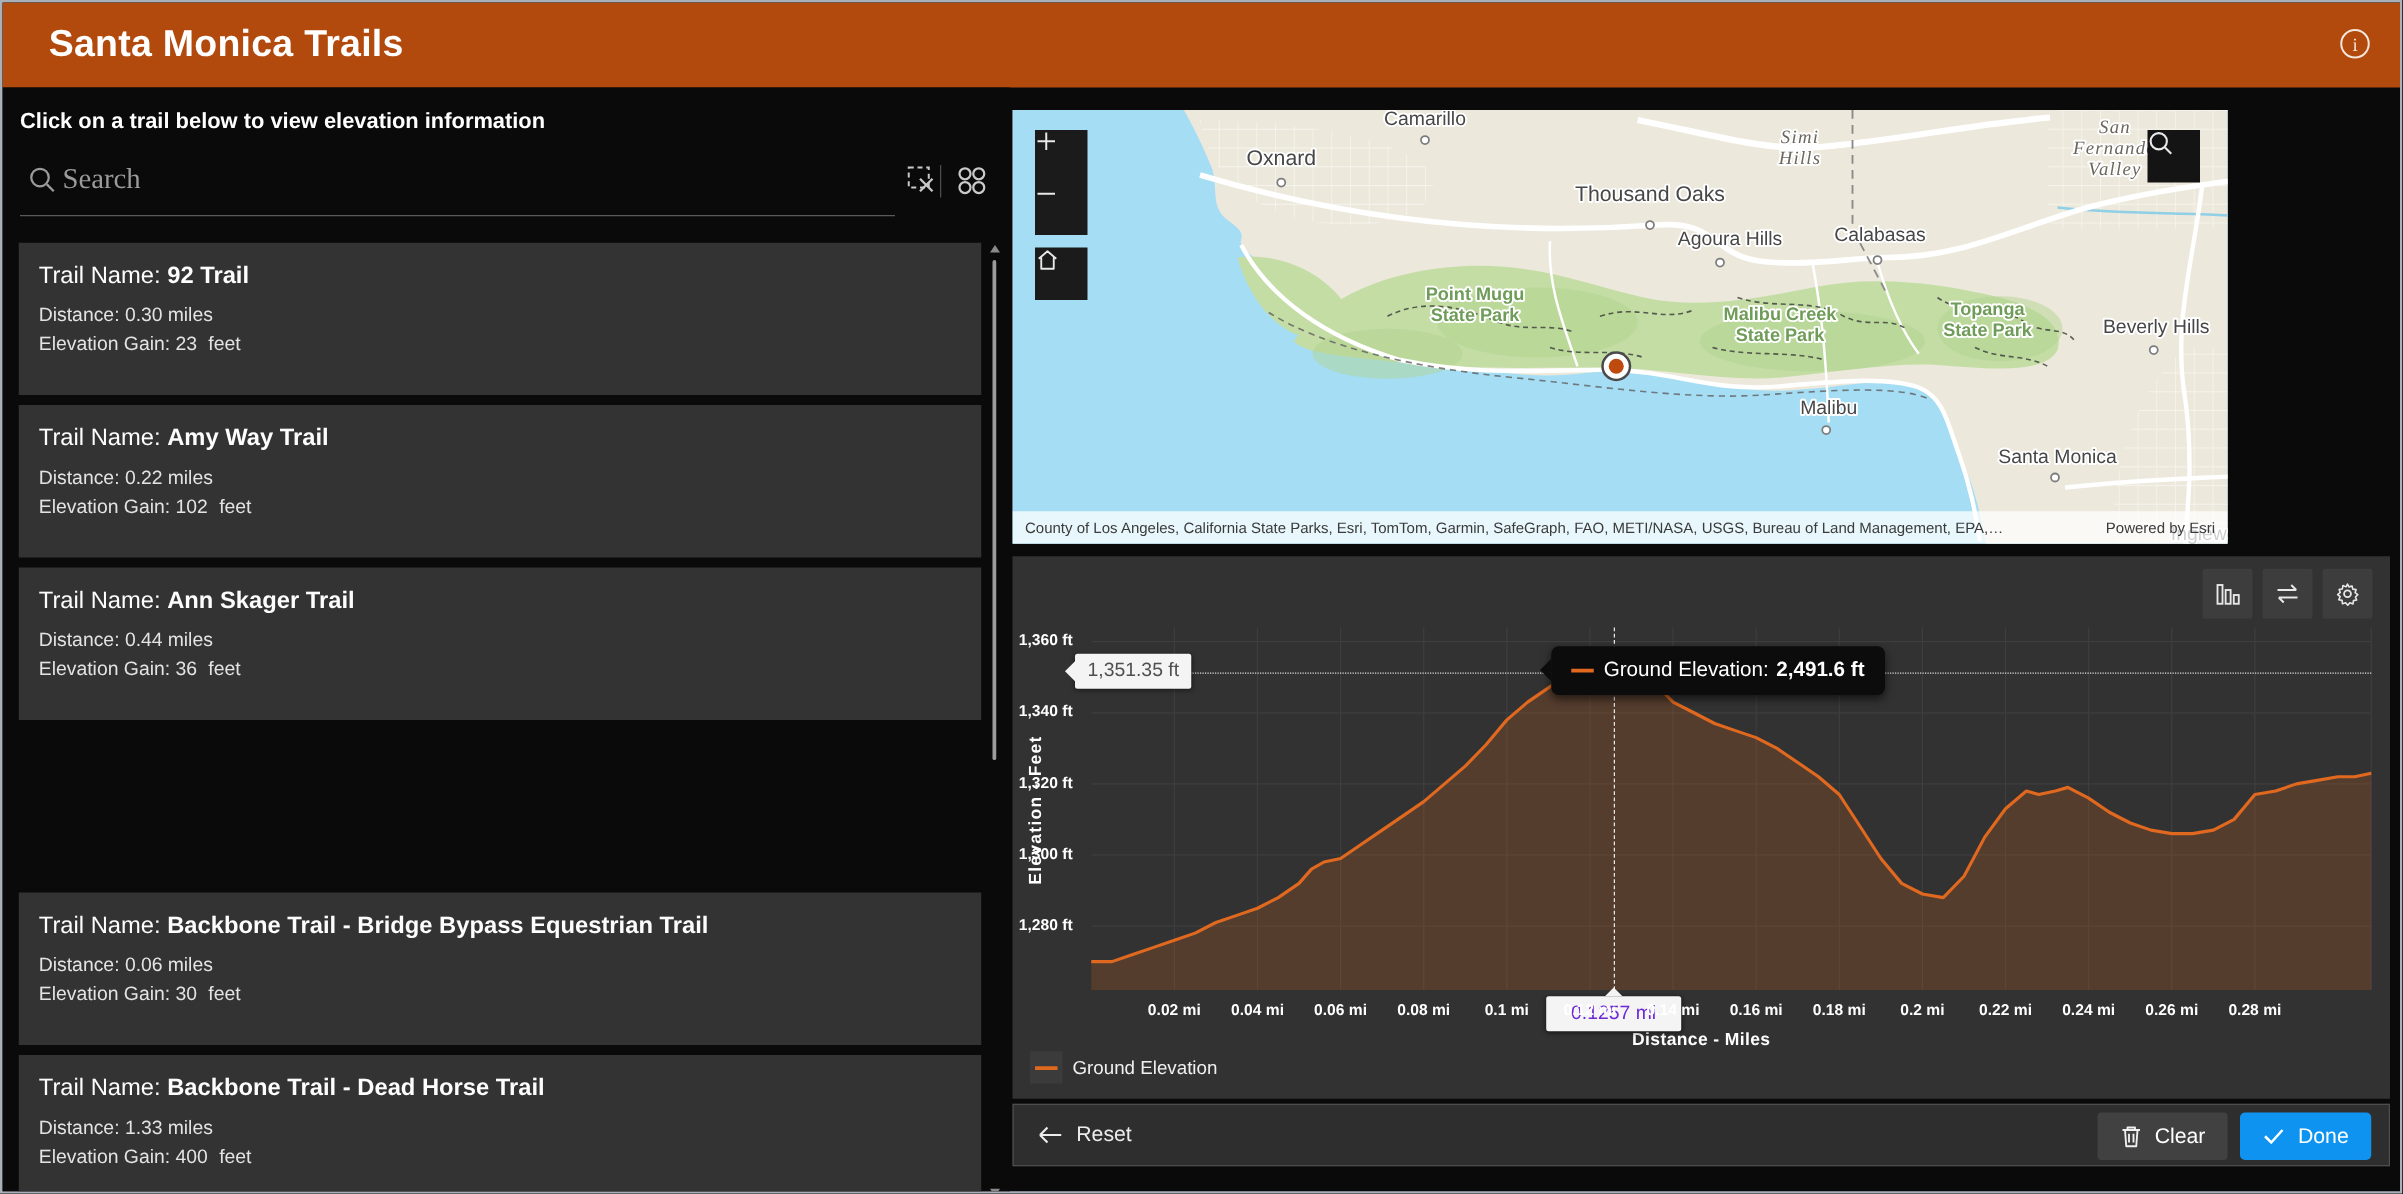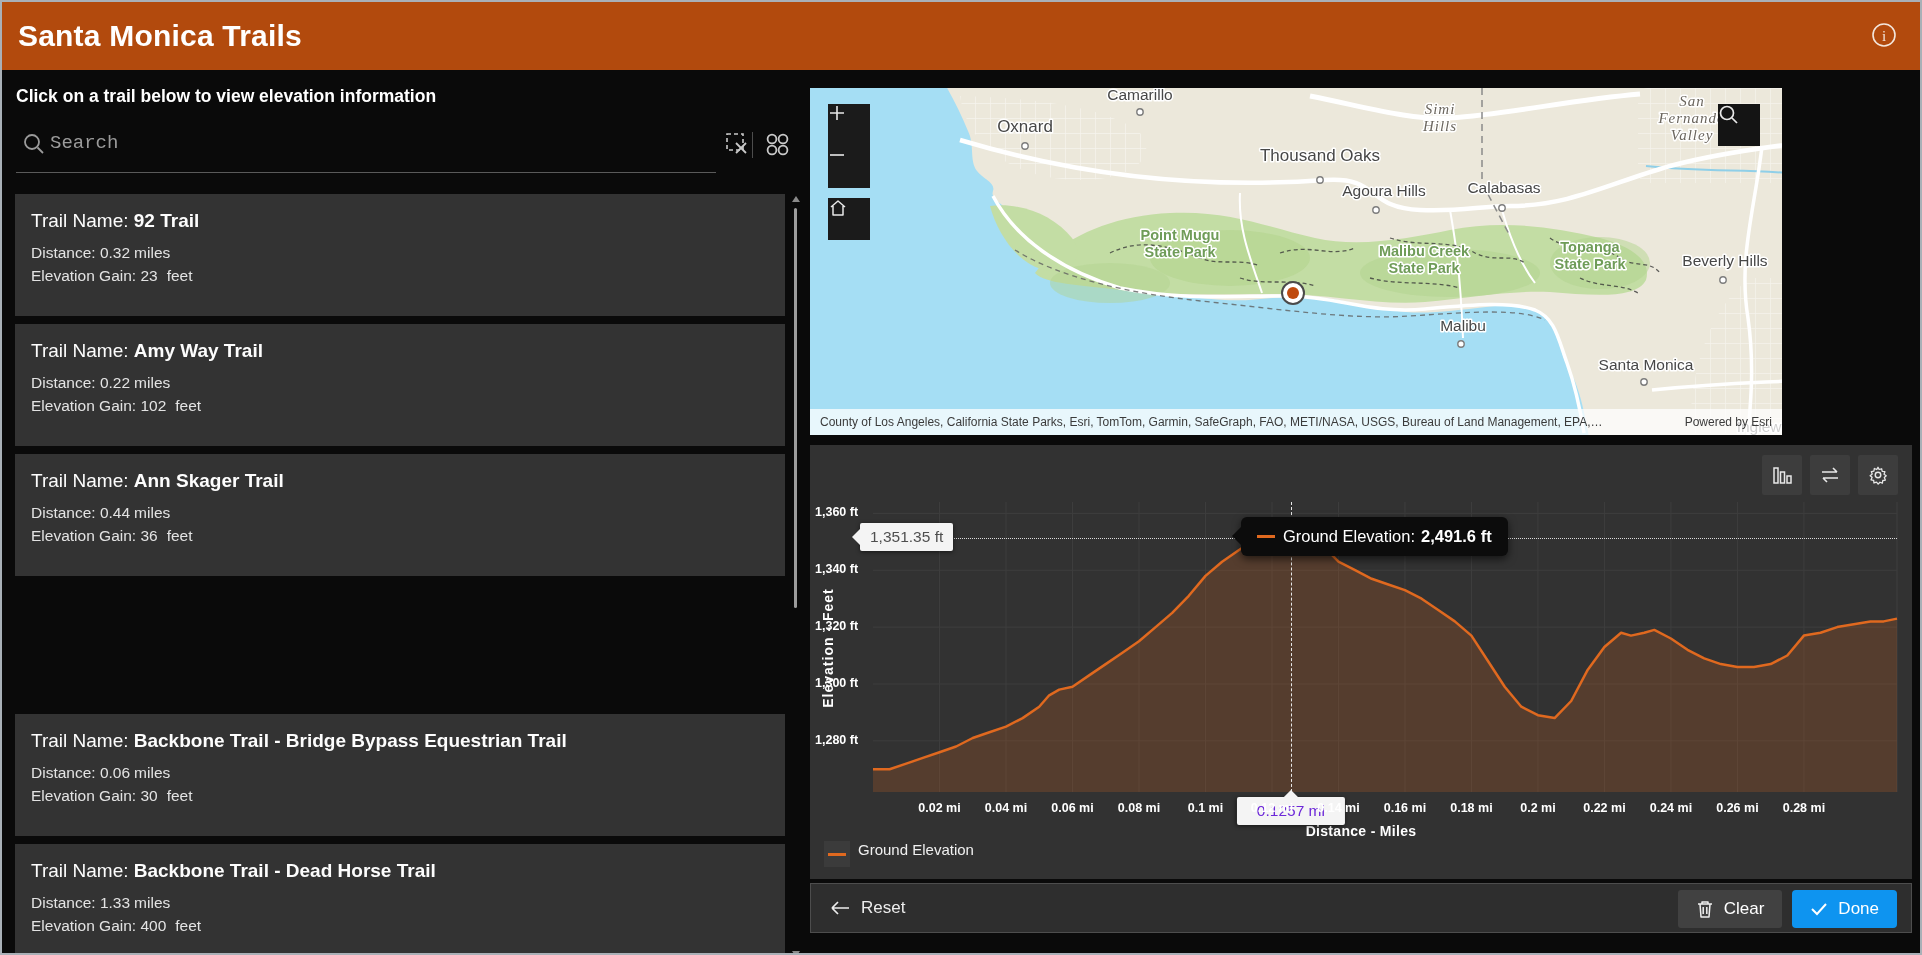--- a/index.html
+++ b/index.html
@@ -4,31 +4,31 @@
 <style>
   * { margin:0; padding:0; box-sizing:border-box; }
   html,body { background:#000; }
   body { font-family:"Liberation Sans", sans-serif; }
   .screen { position:relative; width:1922px; height:955px; background:#0a0a0a;
             border:2px solid #a9b0b7; overflow:hidden; }
 
   
   .app-header { position:absolute; left:0; top:0; width:100%; height:68px;
                 background:#b24a0d; display:flex; align-items:center; }
-  .app-title { color:#fff; font-size:30px; font-weight:bold; padding-left:16px; letter-spacing:.2px; }
+  .app-title { color:#fff; font-size:30px; font-weight:bold; padding-left:4px; letter-spacing:.2px;margin-left:33px; }
   .info-btn { position:absolute; right:14px; top:12px; width:44px; height:44px; background:transparent;
               border:none; cursor:pointer; display:flex; align-items:center; justify-content:center; }
 
   
   .sidebar { position:absolute; left:0; top:68px; width:806px; height:887px; background:#0a0a0a; }
   .instruction { position:absolute; left:14px; top:16px; color:#fff; font-size:17.5px; font-weight:bold; }
   .search-row { position:absolute; left:0; top:46px; width:806px; height:60px; }
   .search-icon { position:absolute; left:20px; top:16px; }
   .search-input { position:absolute; left:48px; top:8px; width:650px; height:38px; background:transparent;
-                  border:none; outline:none; color:#15803d; font-size:19px; font-family:Liberation Mono, monospace; }
+                  border:none; outline:none; color:#15803d; font-size:23px; font-family:Liberation Serif, serif; }
   .search-input::placeholder { color:#9b9b9b; opacity:1; }
   .search-underline { position:absolute; left:14px; top:56px; width:700px; height:1px; background:#5a5a5a; }
   .side-icon-btn { position:absolute; top:12px; width:34px; height:34px; background:transparent; border:none;
                    cursor:pointer; display:flex; align-items:center; justify-content:center; }
   .deselect-btn { left:718px; }
   .grid-btn { left:758px; }
   .icon-divider { position:absolute; left:750px; top:16px; width:1px; height:26px; background:#4d4d4d; }
 
   .trail-list { position:absolute; left:0; top:124px; width:783px; height:763px; overflow:hidden; }
   .trail-card { position:absolute; left:13px; width:926px; height:122px; background:#333333; cursor:pointer; }
@@ -87,21 +87,21 @@
           transform:translateX(-50%); box-shadow:0 1px 4px rgba(0,0,0,.55); }
   .xtip::before { content:""; position:absolute; top:-7px; left:50%; margin-left:-7px;
                   border-left:7px solid transparent; border-right:7px solid transparent; border-bottom:7px solid #f4f4f4; }
   .charttip { position:absolute; background:#0c0c0c; color:#fff; font-size:16.5px; padding:10px 16px; border-radius:6px;
               display:flex; align-items:center; white-space:nowrap; box-shadow:0 3px 8px rgba(0,0,0,.6); }
   .charttip::before { content:""; position:absolute; left:-9px; top:50%; margin-top:-9px;
                       border-top:9px solid transparent; border-bottom:9px solid transparent; border-right:9px solid #0c0c0c; }
   .tip-dash { display:inline-block; width:18px; height:3px; background:#e0691f; margin-right:8px; }
   .tip-value { font-weight:bold; margin-left:6px; }
 
-  .legend { position:absolute; left:14px; top:396px; display:flex; }
+  .legend { position:absolute; left:14px; top:396px; display:flex; align-items:center; }
   .legend-swatch { width:26px; height:26px; background:#3b3b3b; display:flex; align-items:center; justify-content:center; margin-right:8px; }
   .legend-dash { width:18px; height:3px; background:#e0691f; }
   .legend-label { color:#f0f0f0; font-size:15px; }
 
   
   .footer-bar { position:absolute; left:808px; top:881px; width:1102px; height:50px; background:#2e2e2e;
                 border:1px solid #4d4d4d; display:flex; align-items:center; }
   .reset-btn { display:flex; align-items:center; gap:10px; margin-left:18px; background:transparent; border:none;
                color:#ececec; font-size:17px; cursor:pointer; font-family:"Liberation Sans",sans-serif; }
   .footer-right { position:absolute; right:14px; top:6px; display:flex; gap:10px; }
@@ -157,21 +157,21 @@
             <circle cx="9" cy="20" r="4.4" fill="none" stroke="#c9c9c9" stroke-width="1.8"></circle>
             <circle cx="20" cy="20" r="4.4" fill="none" stroke="#c9c9c9" stroke-width="1.8"></circle>
           </svg>
         </span>
       </button>
     </div>
 
     <div class="trail-list" id="trail-list">
         <div class="trail-card" style="top: 0px;">
           <div class="trail-title"><span>Trail Name:</span> <span class="t-name">92 Trail</span></div>
-          <div class="trail-line trail-dist"><span>Distance:</span> <span>0.32</span><span class="dist-unit">miles</span></div>
+          <div class="trail-line trail-dist"><span>Distance:</span> <span>0.30</span><span class="dist-unit">miles</span></div>
           <div class="trail-line trail-gain"><span>Elevation Gain:</span> <span>23</span><span class="gain-unit">feet</span></div>
         </div>
         <div class="trail-card" style="top: 130px;">
           <div class="trail-title"><span>Trail Name:</span> <span class="t-name">Amy Way Trail</span></div>
           <div class="trail-line trail-dist"><span>Distance:</span> <span>0.22</span><span class="dist-unit">miles</span></div>
           <div class="trail-line trail-gain"><span>Elevation Gain:</span> <span>102</span><span class="gain-unit">feet</span></div>
         </div>
         <div class="trail-card" style="top: 260px;">
           <div class="trail-title"><span>Trail Name:</span> <span class="t-name">Ann Skager Trail</span></div>
           <div class="trail-line trail-dist"><span>Distance:</span> <span>0.44</span><span class="dist-unit">miles</span></div>

